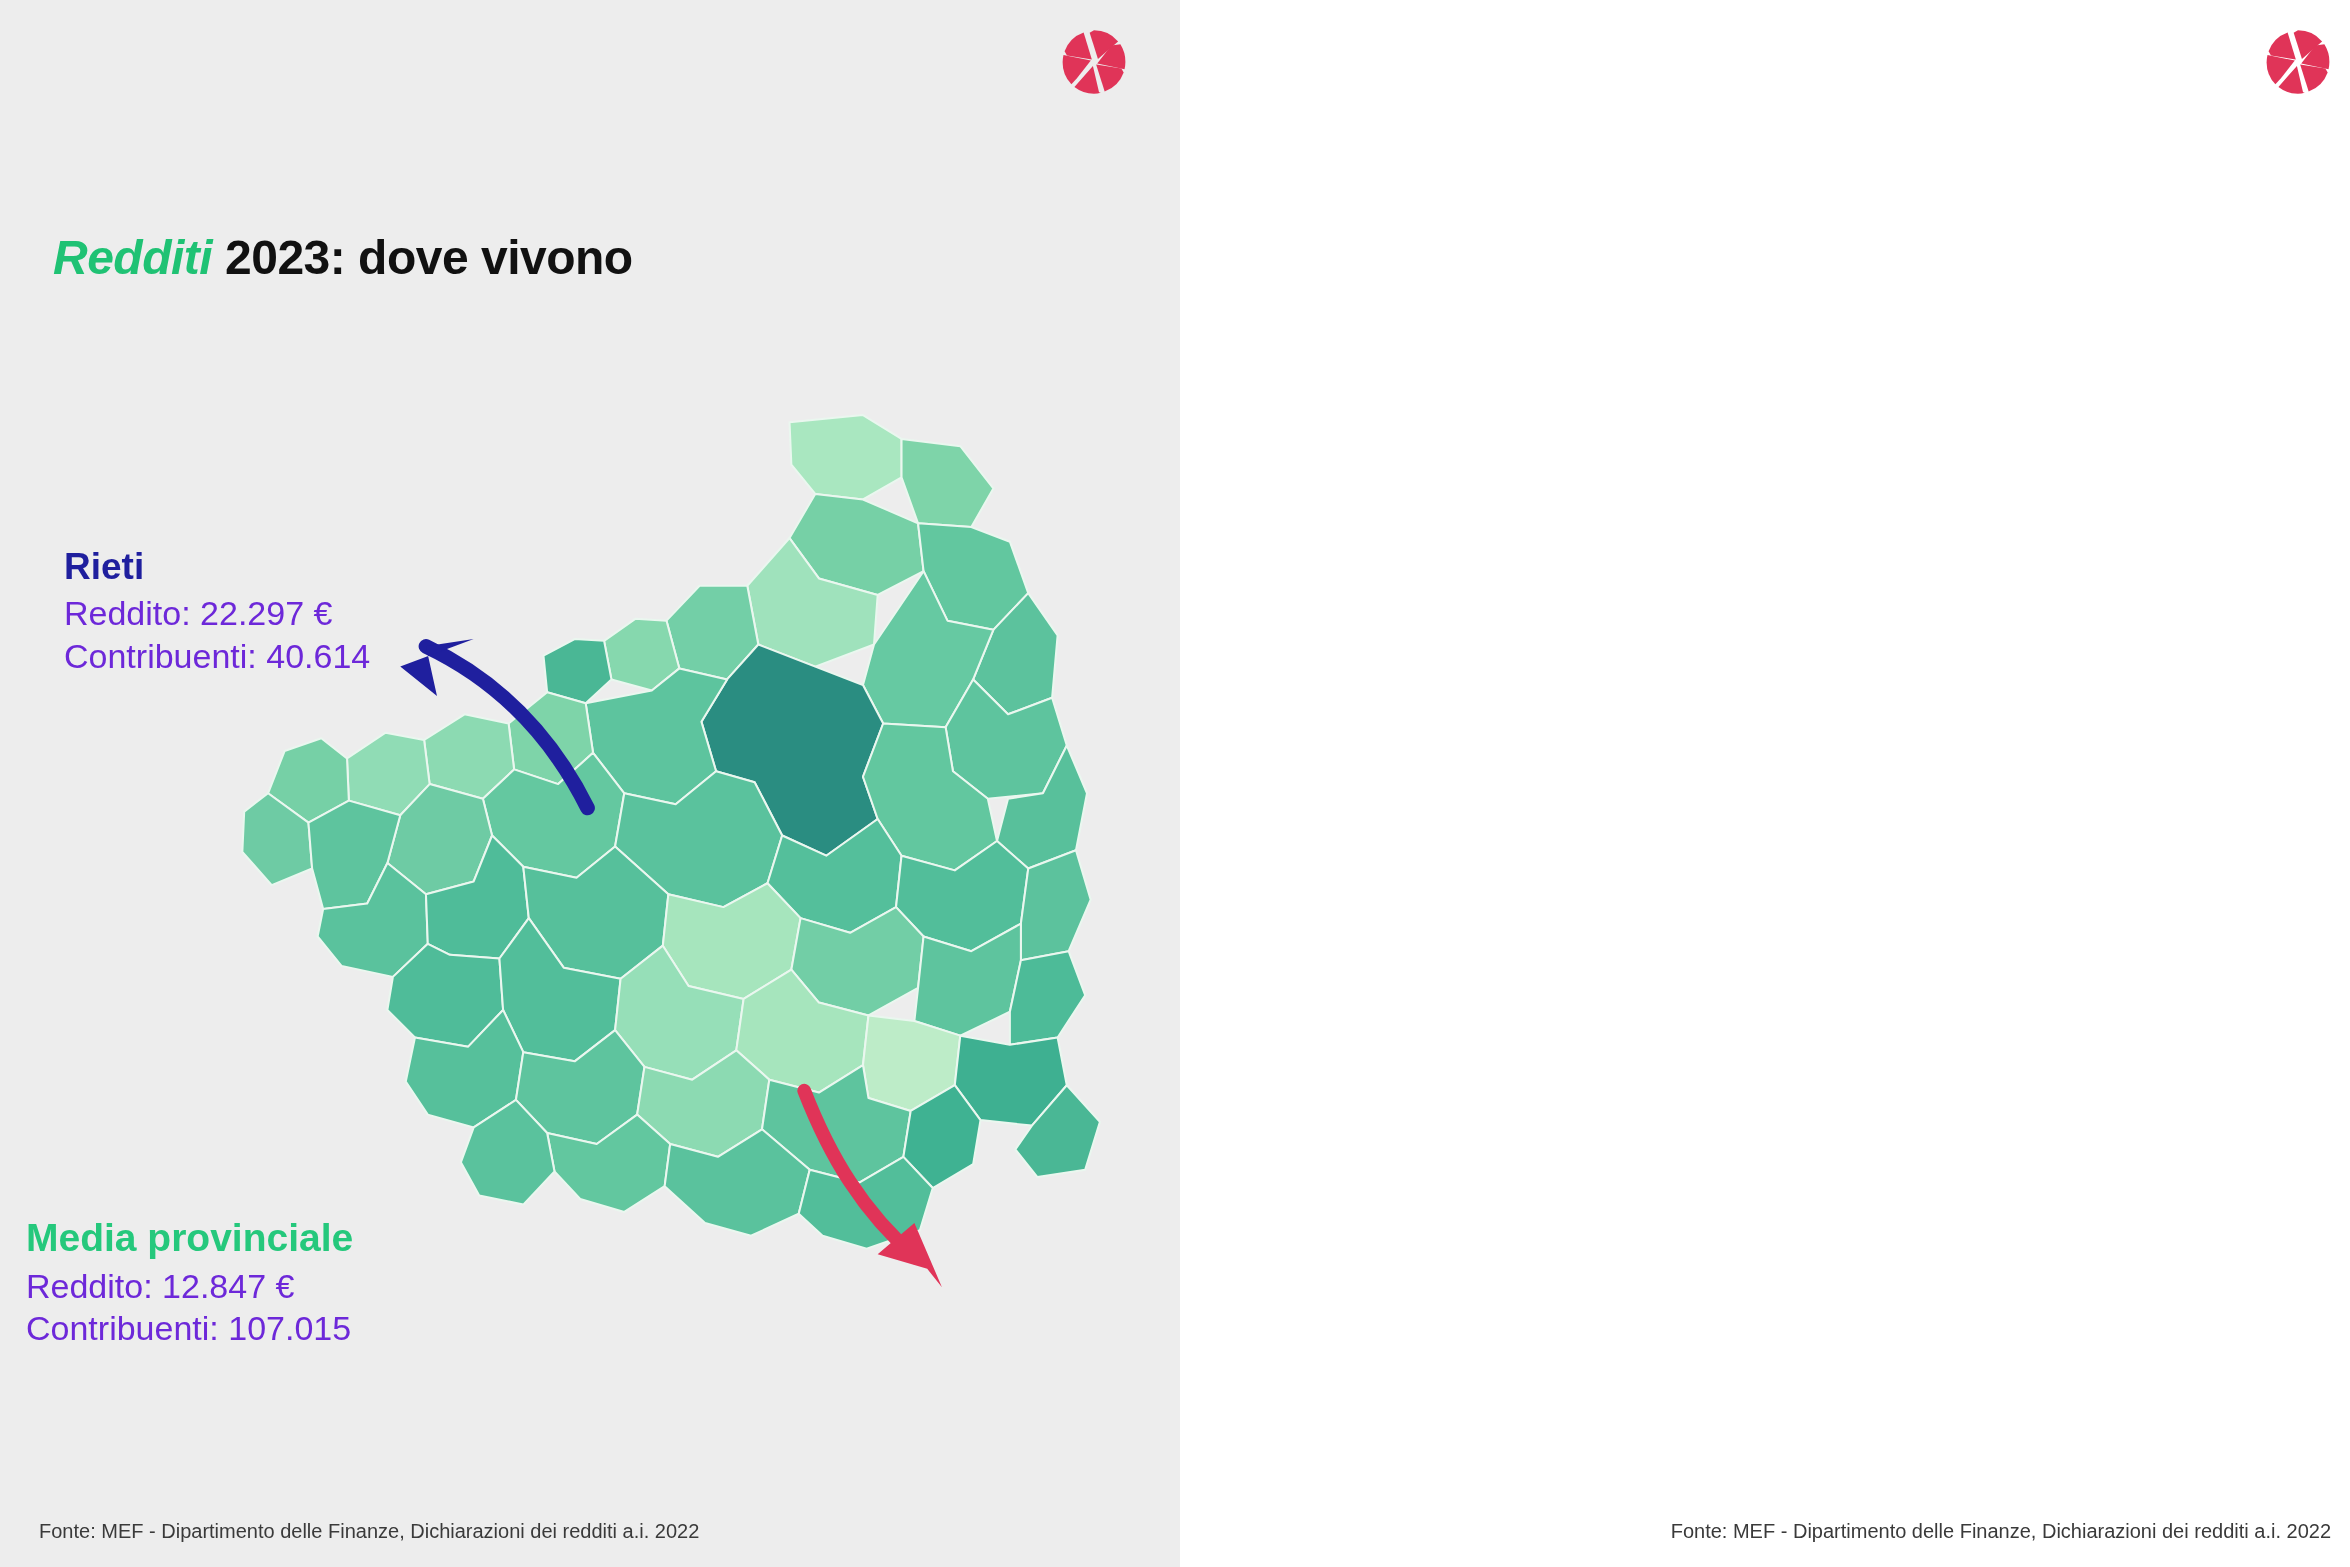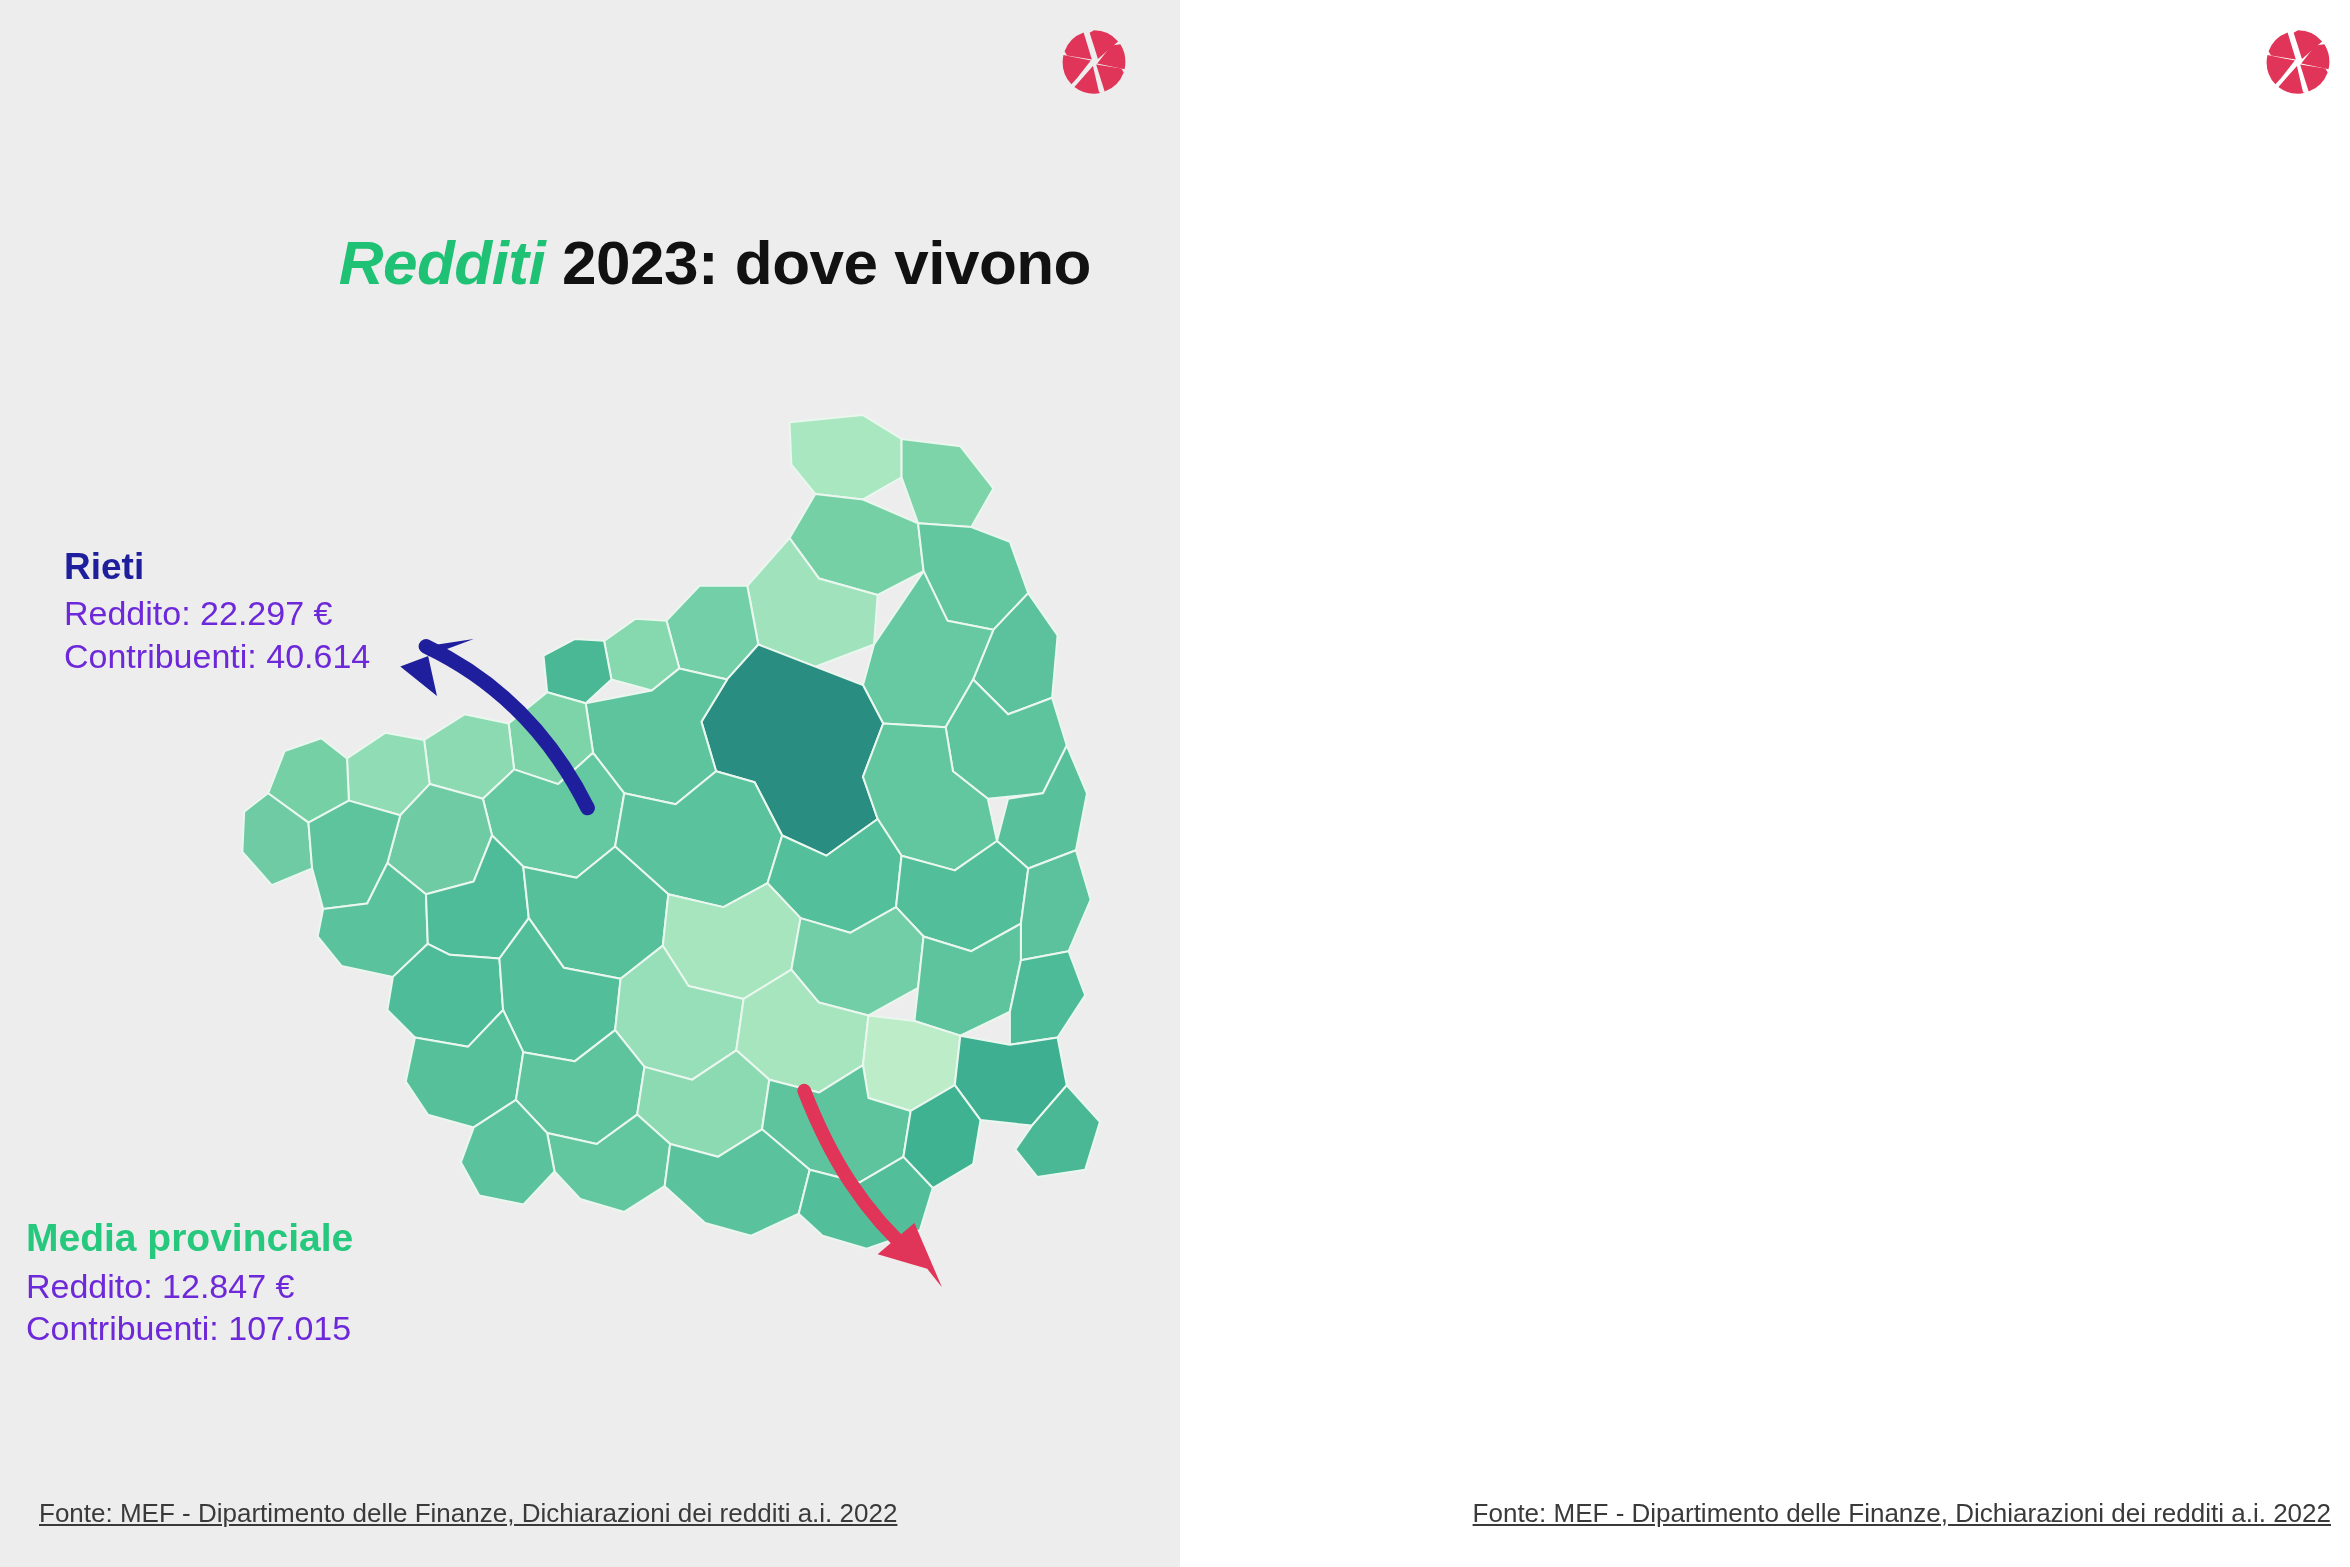--- a/index.html
+++ b/index.html
@@ -38,23 +38,22 @@
     line-height:1.08;
     letter-spacing:-0.5px;
     font-stretch:condensed;
   }
   .title .accent{
     color:#1fc274;
     font-style:italic;
     font-weight:700;
   }
   .title-left{
-    position:absolute;left:53px;top:188px;width:1038px;
-    font-size:62px;
-    text-align:right;
+    position:absolute;left:53px;top:200px;width:1038px;
+    font-size:48px;
   }
   .title-line{display:block;white-space:nowrap;}
 
   
   .map-wrap{position:absolute;left:220px;top:404px;width:882px;height:863px;}
   .map-wrap svg{width:100%;height:100%;display:block;overflow:visible;}
 
   
   .anno{position:absolute;}
   .anno .anno-title{
@@ -65,22 +64,22 @@
   }
   .anno-rieti{left:64px;top:510px;}
   .anno-rieti .anno-title{color:#1f1f9e;}
   .anno-media{left:26px;top:1180px;}
   .anno-media .anno-title{color:#25c87c;font-size:39px;}
   .anno-castel{left:805px;top:1221px;}
   .anno-castel .anno-title{color:#e03458;}
 
   
   .footer{
-    position:absolute;bottom:39px;
-    font-size:26px;color:#3a3a3a;font-stretch:condensed;white-space:nowrap;text-decoration:underline;
+    position:absolute;bottom:25px;
+    font-size:20px;color:#3a3a3a;font-stretch:condensed;white-space:nowrap;
   }
   .footer-left{left:39px;}
   .footer-right{right:20px;}
 </style>
 </head>
 <body>
 
 <div class="canvas">
 
   <section class="panel-left">

